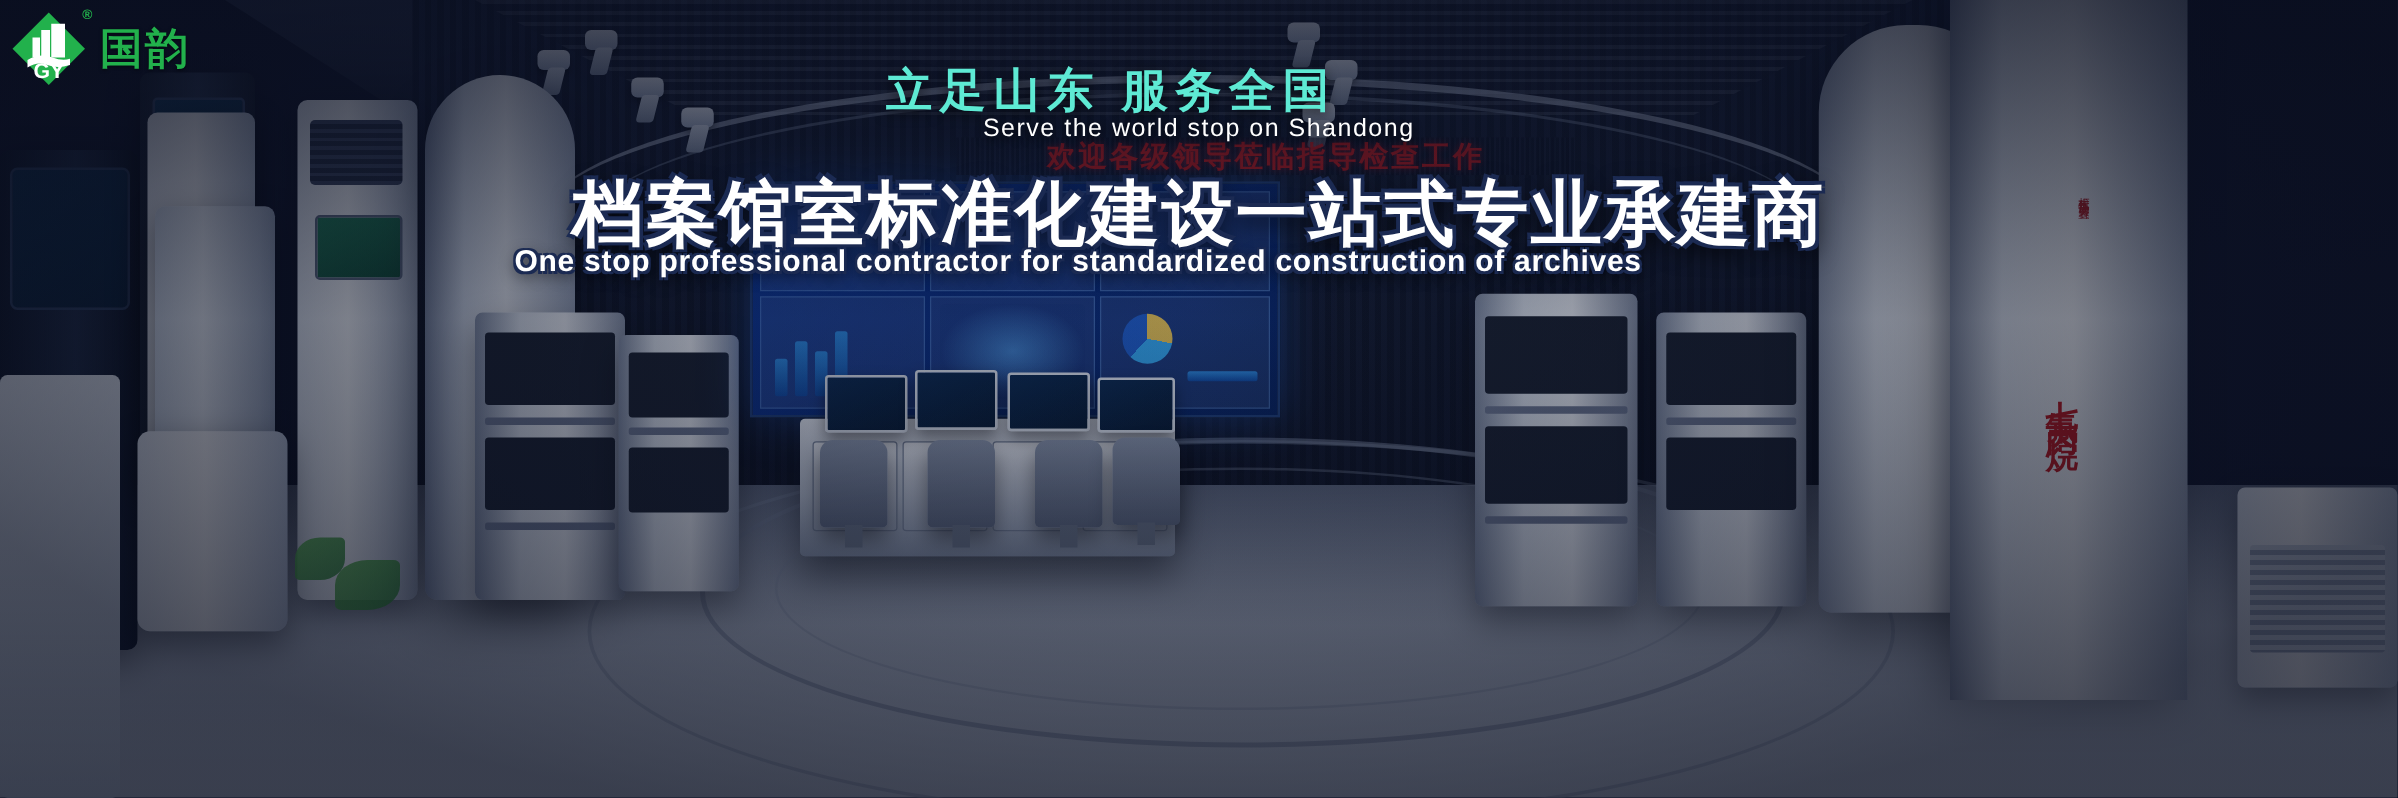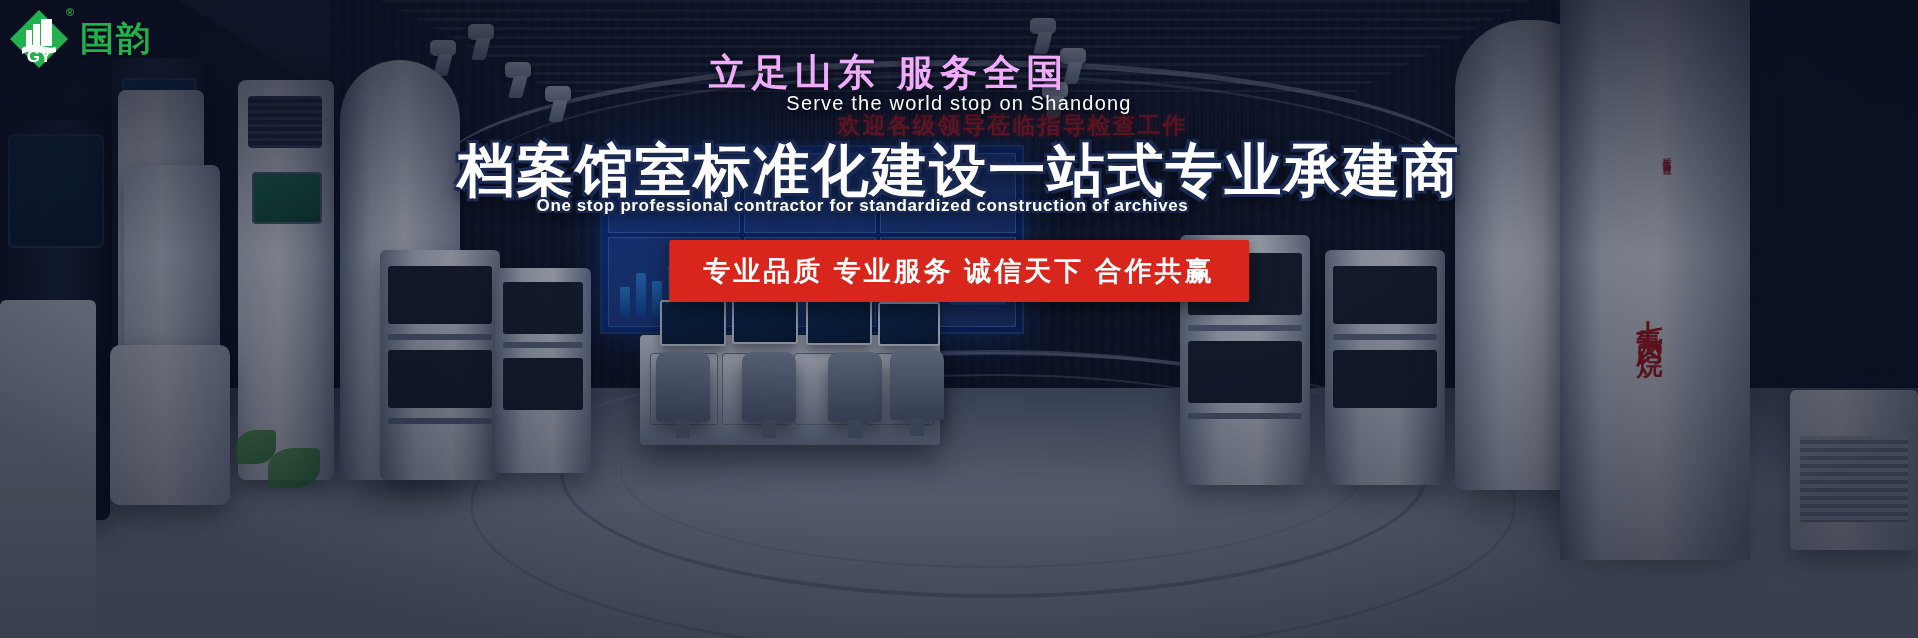--- a/index.html
+++ b/index.html
@@ -211,39 +211,39 @@
     position:absolute;right:-4px;top:-2px;color:#22b14c;font-size:11px;font-weight:700;
   }
   .logo-text{
     color:#22b14c;font-size:34px;font-weight:700;letter-spacing:2px;
     font-family:"Liberation Sans","DejaVu Sans",sans-serif;
     text-shadow:0 1px 3px rgba(0,0,0,.6);
   }
 
   .tagline{
     position:absolute;top:48px;left:0;width:1778px;text-align:center;
-    color:#f0abfc;font-size:37px;font-weight:700;letter-spacing:6px;
+    color:#5eead4;font-size:37px;font-weight:700;letter-spacing:6px;
     text-shadow:0 2px 10px rgba(0,0,0,.75);
   }
   .tagline-en{
     position:absolute;top:92px;left:0;width:1918px;text-align:center;
     color:#ffffff;font-size:20px;font-weight:400;letter-spacing:1.2px;
     text-shadow:0 2px 8px rgba(0,0,0,.8);
   }
   .headline{
     position:absolute;top:133px;left:0;width:1918px;text-align:center;
     color:#ffffff;font-size:57px;font-weight:700;letter-spacing:2px;
     text-shadow:
       -3px -3px 0 #1b2a52, 3px -3px 0 #1b2a52,
       -3px 3px 0 #1b2a52, 3px 3px 0 #1b2a52,
       0 6px 18px rgba(0,0,0,.8);
   }
   .headline-en{
     position:absolute;top:196px;left:0;width:1725px;text-align:center;
-    color:#ffffff;font-size:17px;font-weight:700;letter-spacing:.6px;
+    color:#ffffff;font-size:24px;font-weight:700;letter-spacing:.6px;
     text-shadow:
       -2px -2px 0 #1b2a52, 2px -2px 0 #1b2a52,
       -2px 2px 0 #1b2a52, 2px 2px 0 #1b2a52,
       0 4px 12px rgba(0,0,0,.8);
   }
   .cta{
     position:absolute;top:240px;left:50%;transform:translateX(-50%);
     background:#d9261c;color:#ffffff;
     font-size:27px;font-weight:700;letter-spacing:3px;
     padding:13px 34px;border:0;border-radius:2px;
@@ -395,16 +395,15 @@
         <span class="logo-reg">®</span>
       </div>
       <div class="logo-text">国韵</div>
     </div>
 
     <div class="tagline">立足山东 服务全国</div>
     <div class="tagline-en">Serve the world stop on Shandong</div>
     <div class="headline">档案馆室标准化建设一站式专业承建商</div>
     <div class="headline-en">One stop professional contractor for standardized construction of archives</div>
 
-    <button class="cta">专业品质  专业服务  诚信天下  合作共赢</button>
   </div>
 
 </div>
 
 </body></html>

